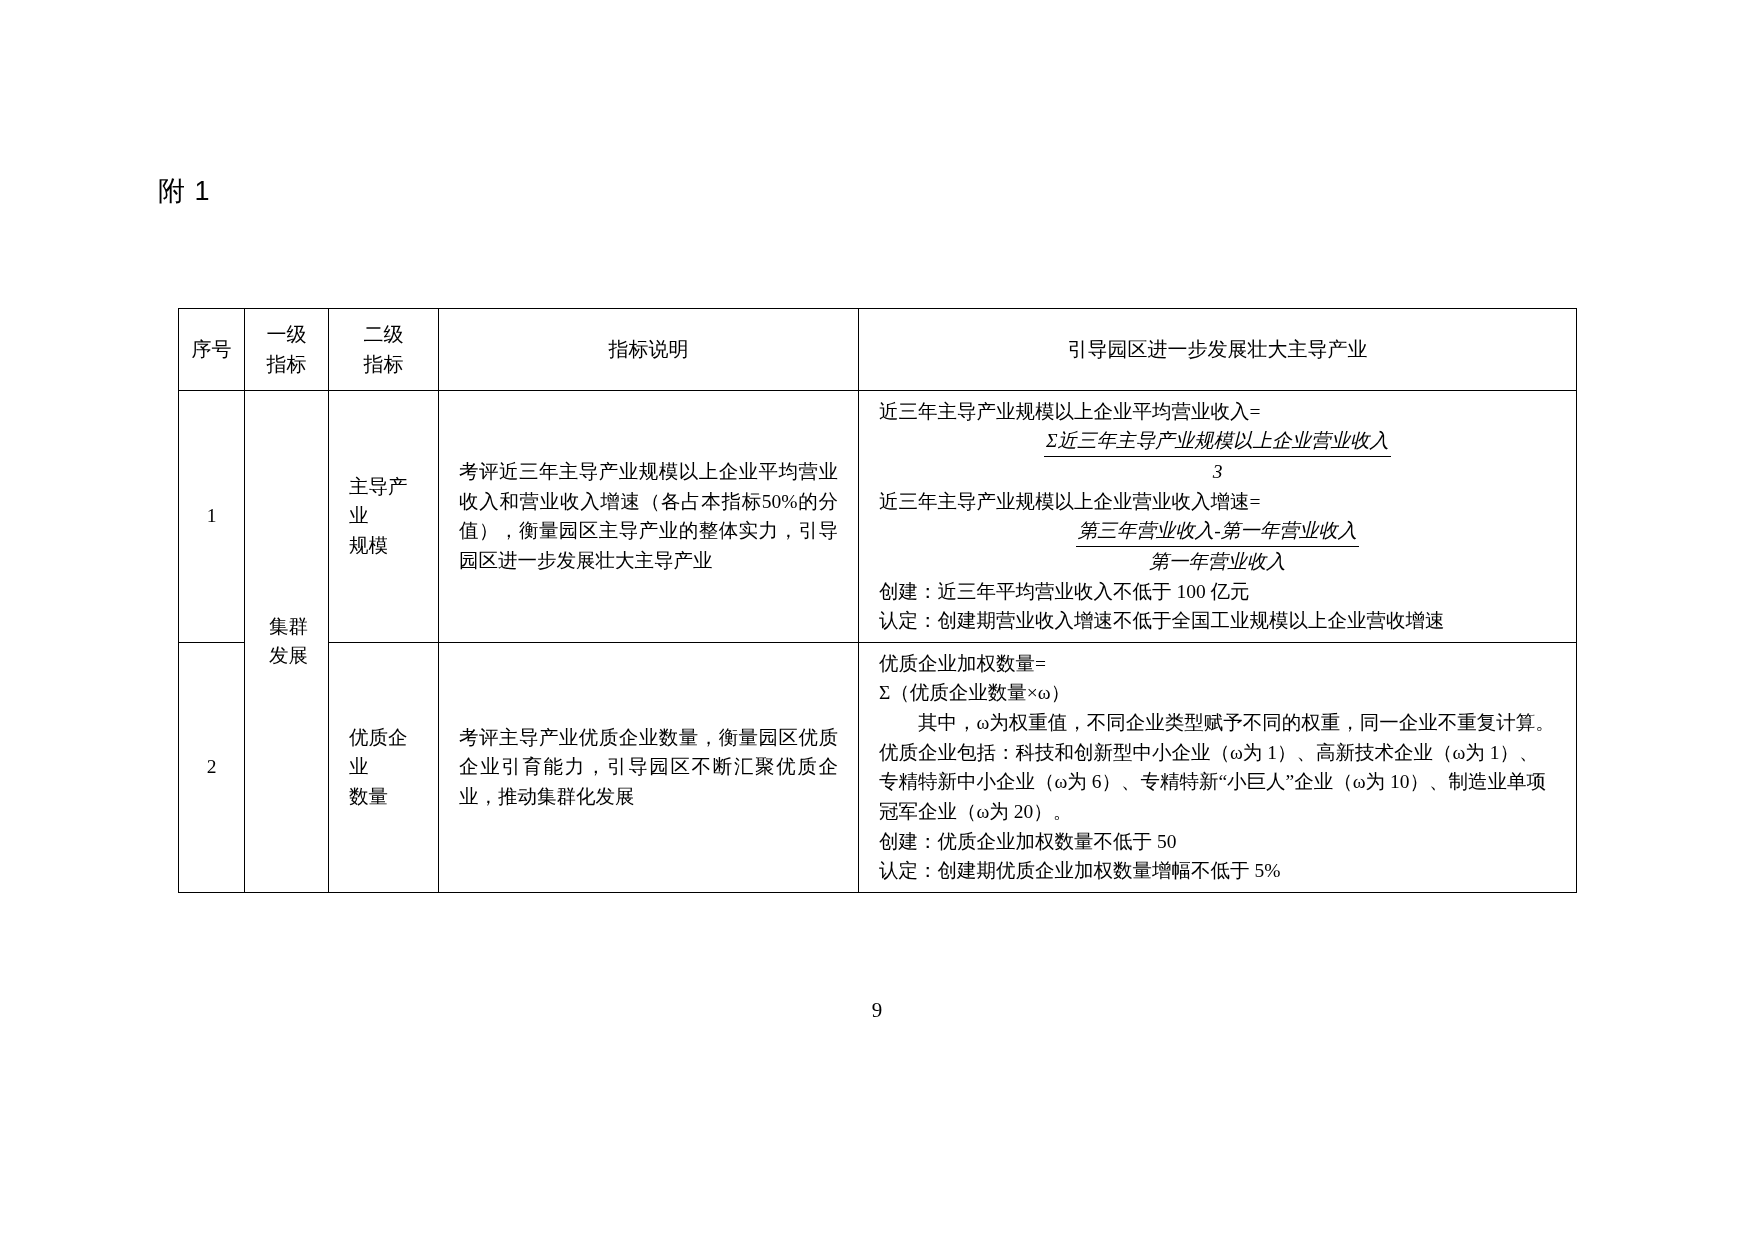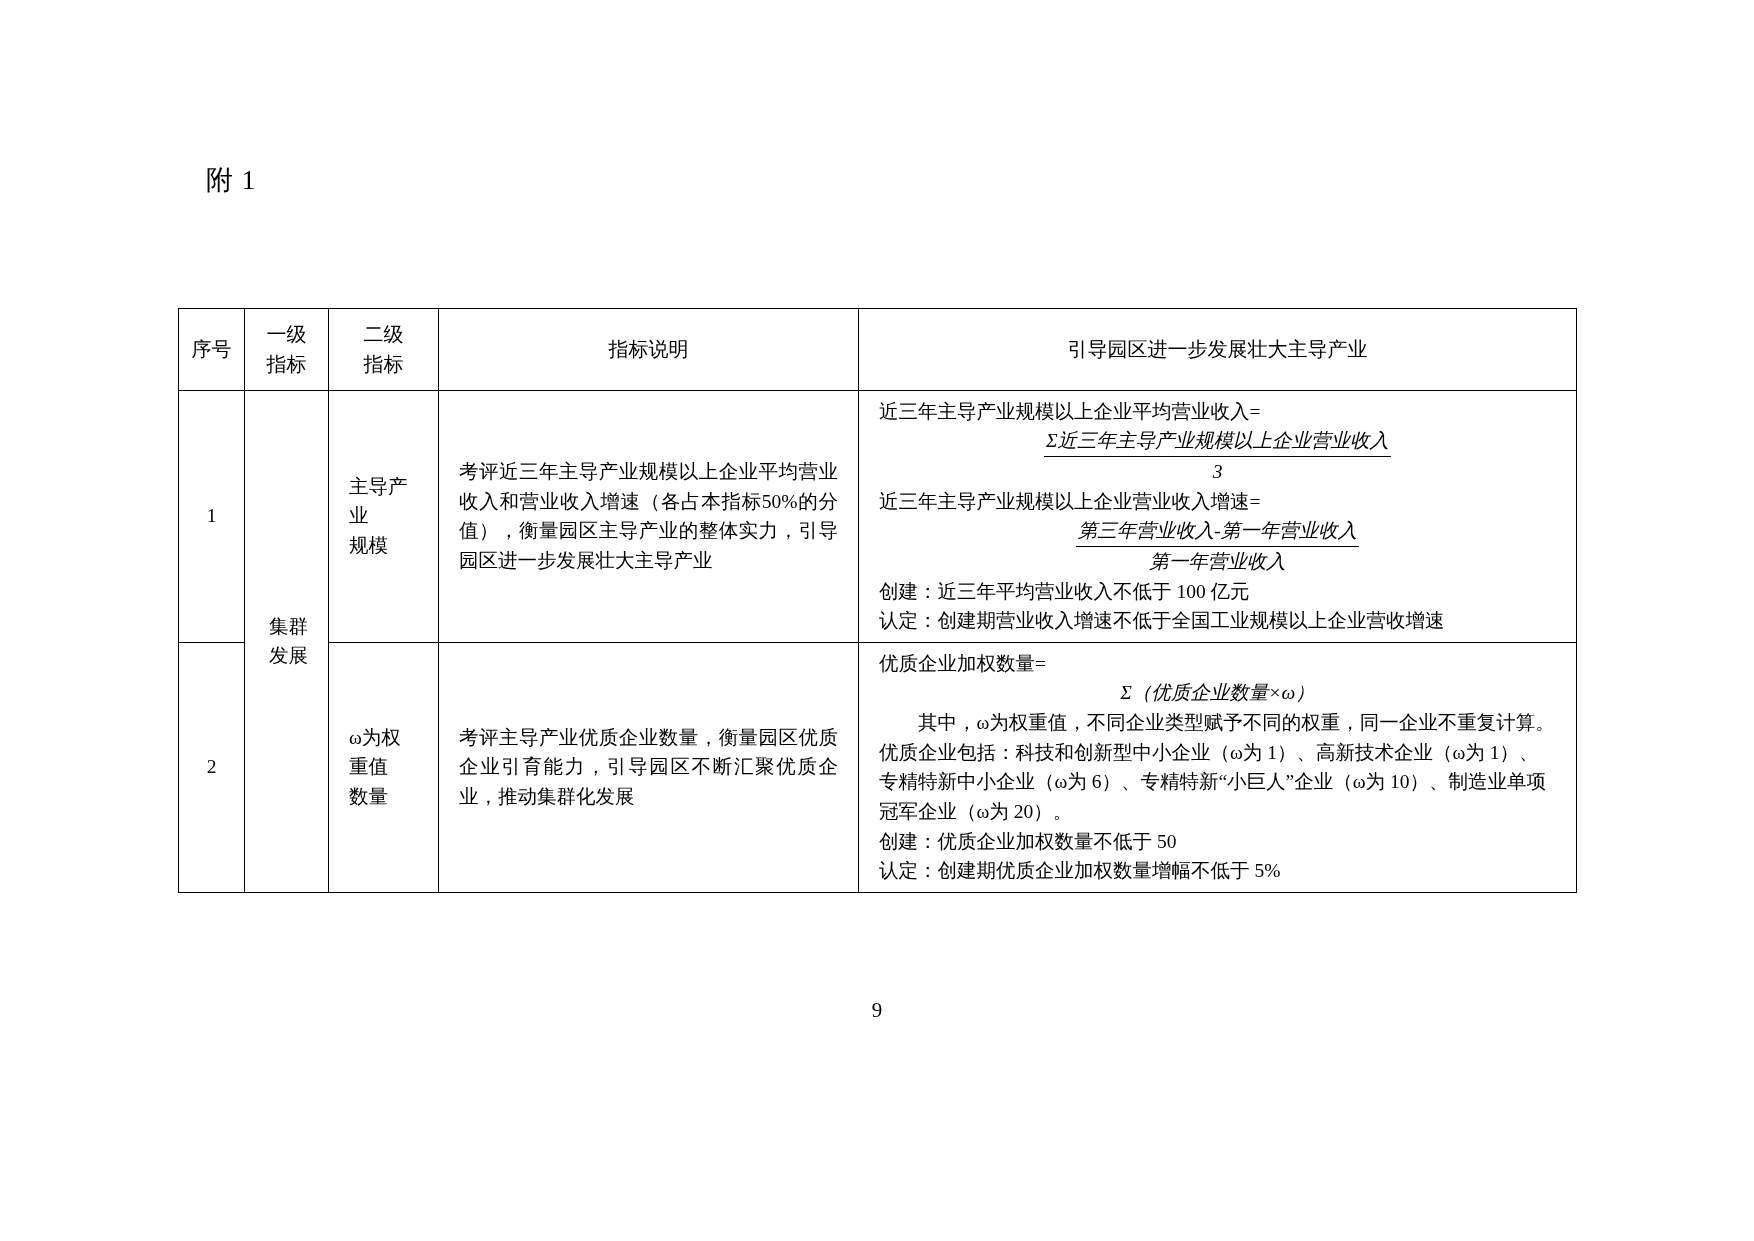--- a/index.html
+++ b/index.html
@@ -17,25 +17,24 @@
   }
   .page {
     position: relative;
     width: 1754px;
     height: 1241px;
     box-sizing: border-box;
   }
   .attach-label {
     position: absolute;
     left: 158px;
-    top: 162px;
+    top: 173px;
     font-size: 27px;
     letter-spacing: 1px;
-    font-family: Liberation Serif, serif;
-    margin-left: 48px;
+    font-family: Liberation Sans, sans-serif;
   }
   .doc-title {
     position: absolute;
     left: 0;
     right: 0;
     top: 238px;
     text-align: center;
     font-size: 31px;
     font-weight: bold;
     letter-spacing: 2px;
@@ -160,26 +159,26 @@
           <div class="frac">
             <span class="num">第三年营业收入-第一年营业收入</span>
             <span class="den">第一年营业收入</span>
           </div>
           <div class="calc-line">创建：近三年平均营业收入不低于 100 亿元</div>
           <div class="calc-line">认定：创建期营业收入增速不低于全国工业规模以上企业营收增速</div>
         </td>
       </tr>
       <tr>
         <td class="cell-seq">2</td>
-        <td class="cell-l2 nowrapbreak">ω为权重值
+        <td class="cell-l2 nowrapbreak">优质企业
 数量</td>
         <td class="desc-text">考评主导产业优质企业数量，衡量园区优质企业引育能力，引导园区不断汇聚优质企业，推动集群化发展</td>
         <td class="calc-block">
           <div class="calc-line">优质企业加权数量=</div>
-          <div class="calc-line" style="text-align:center;font-style:italic;">Σ（优质企业数量×ω）</div>
+          <div class="calc-line" style="">Σ（优质企业数量×ω）</div>
           <div class="calc-line indent2">其中，ω为权重值，不同企业类型赋予不同的权重，同一企业不重复计算。优质企业包括：科技和创新型中小企业（ω为 1）、高新技术企业（ω为 1）、专精特新中小企业（ω为 6）、专精特新“小巨人”企业（ω为 10）、制造业单项冠军企业（ω为 20）。</div>
           <div class="calc-line">创建：优质企业加权数量不低于 50</div>
           <div class="calc-line">认定：创建期优质企业加权数量增幅不低于 5%</div>
         </td>
       </tr>
     </tbody>
   </table>
 
   <div class="page-number">9</div>
 

